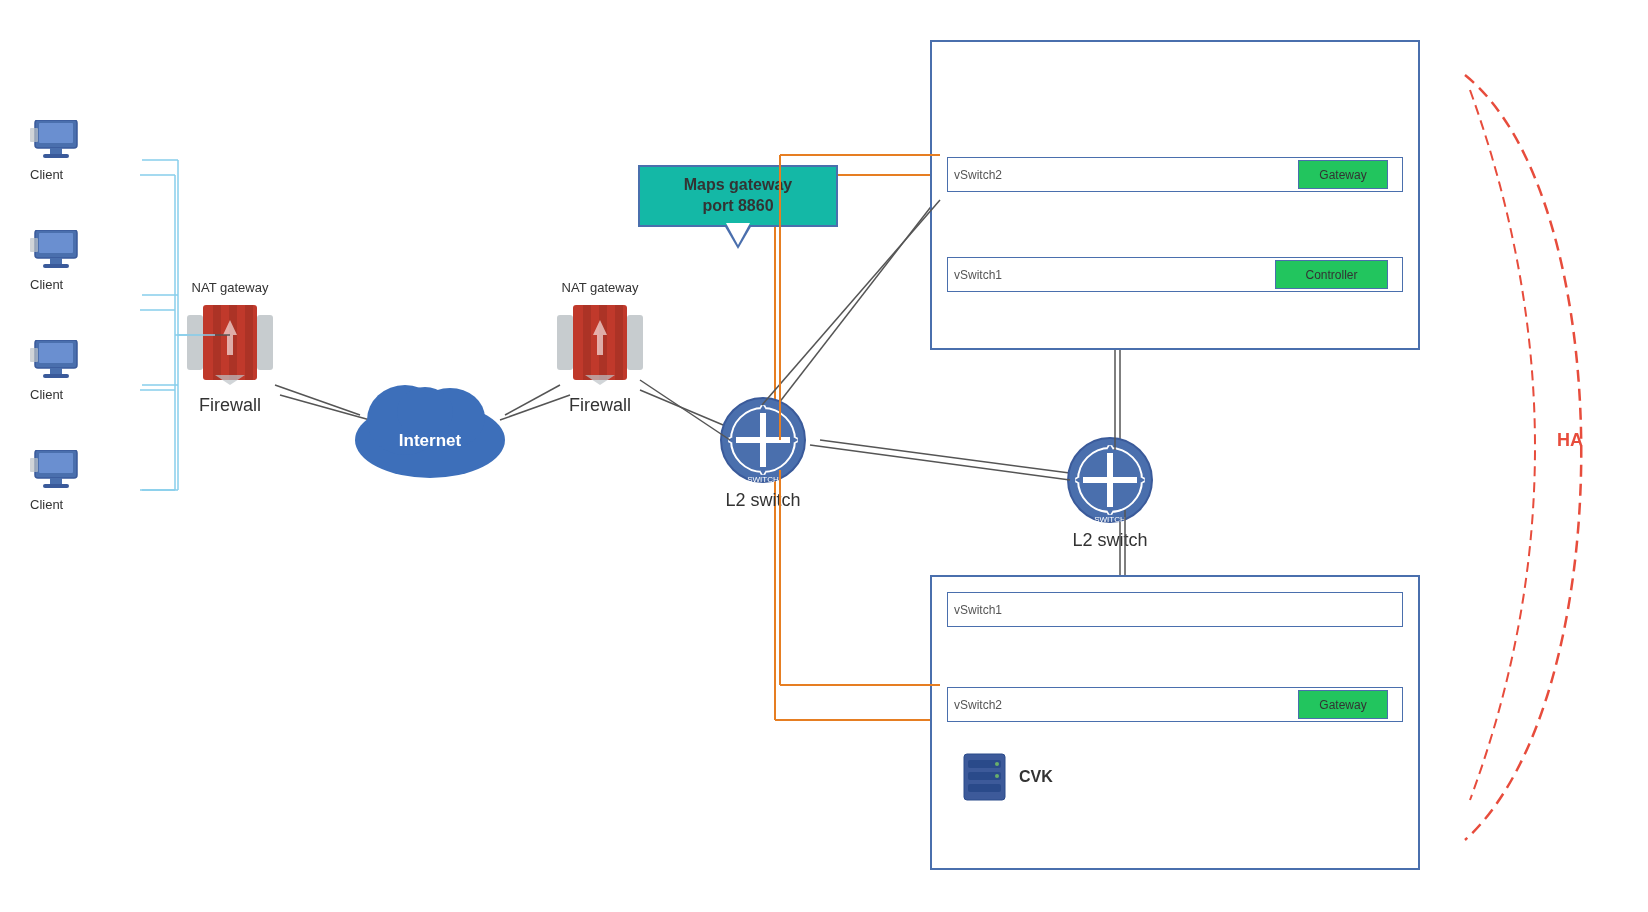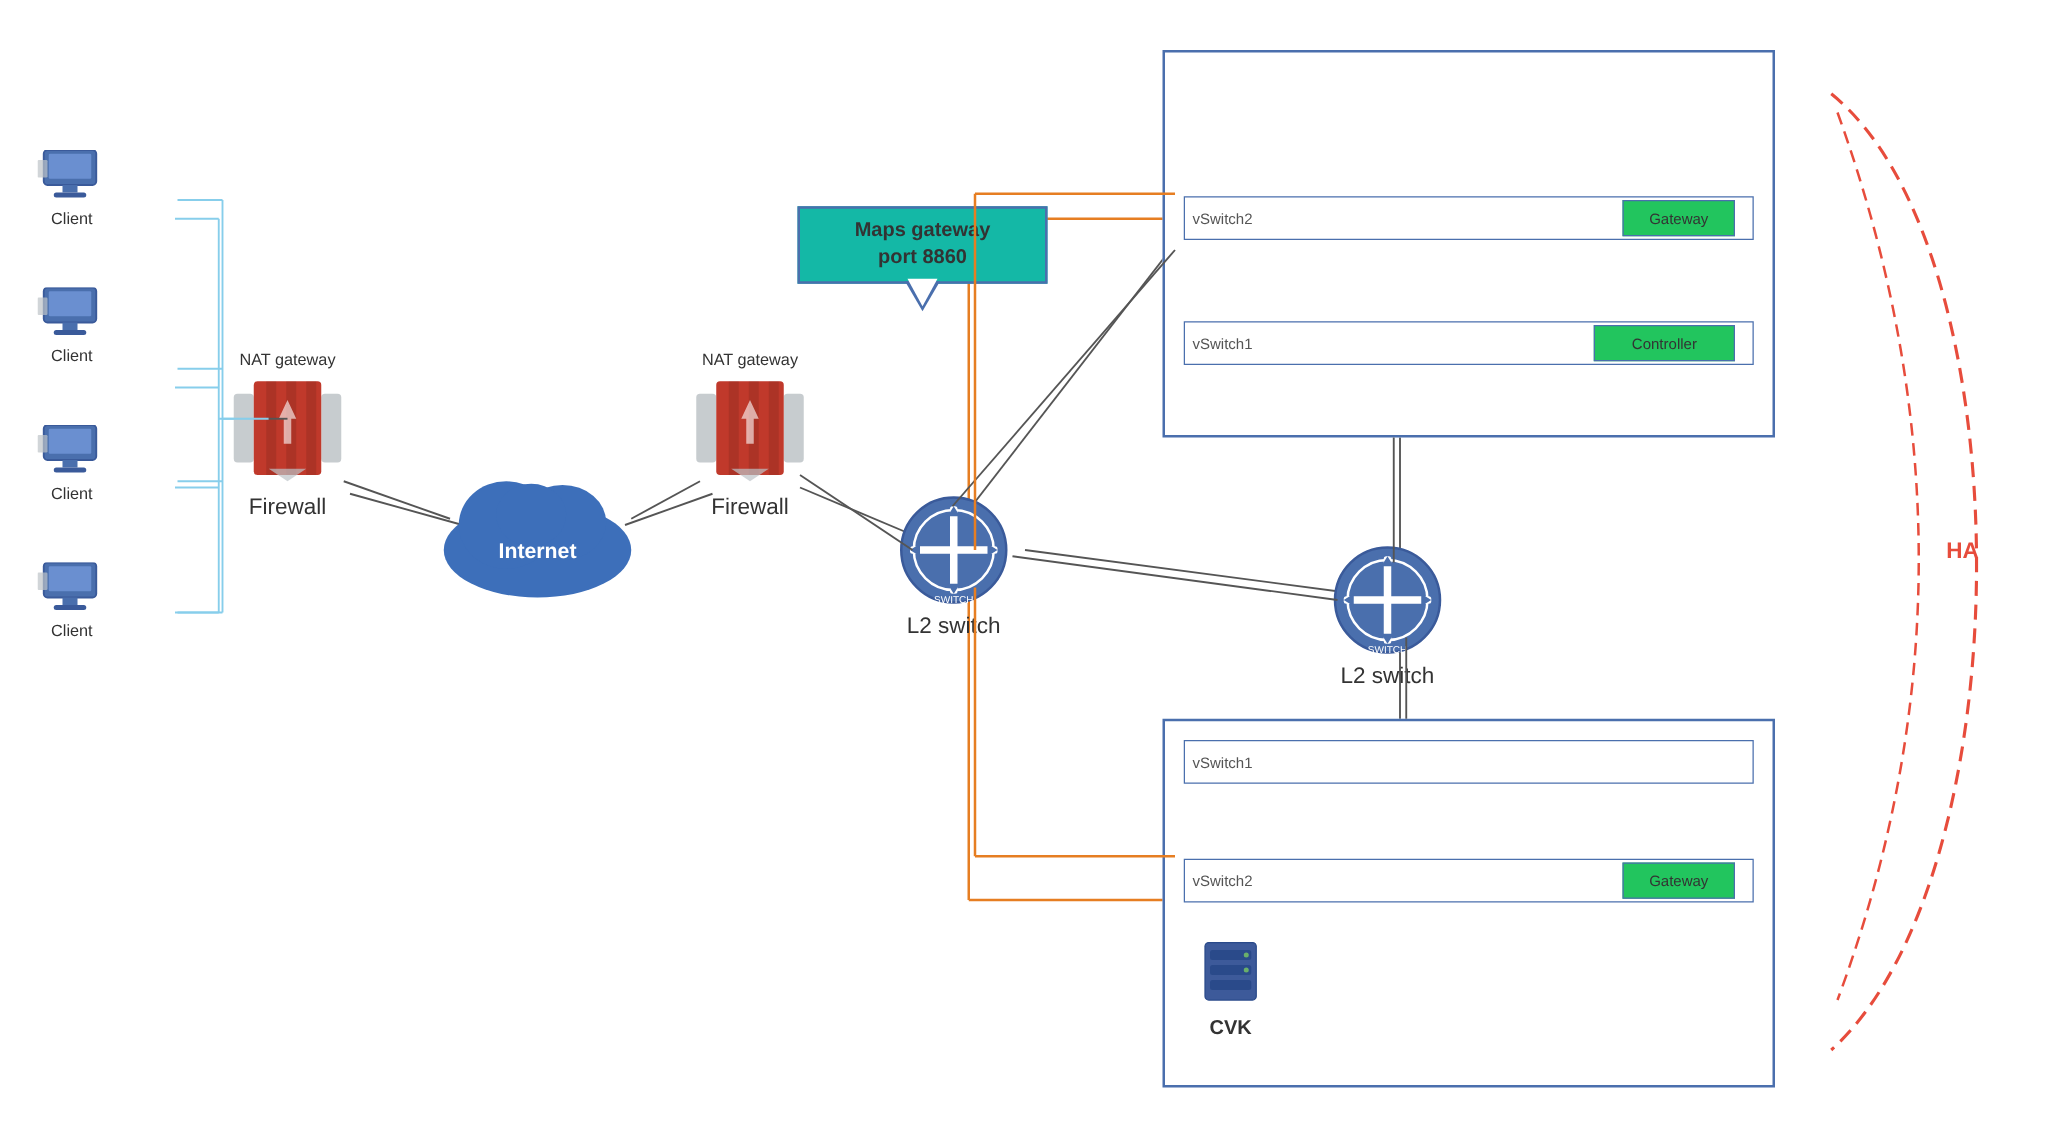--- a/index.html
+++ b/index.html
@@ -21,21 +21,21 @@
       position: absolute;
       left: 30px;
       top: 120px;
       display: flex;
       flex-direction: column;
       gap: 10px;
     }
     .client-item {
       display: flex;
       flex-direction: column;
-      align-items: center;
+      align-items: flex-start;
     }
     .client-label {
       font-size: 13px;
       color: #333;
       margin-top: 2px;
     }
 
     
     .server-box {
       border: 2px solid #4a6fad;
@@ -300,21 +300,21 @@
     </div>
 
     <div class="pos" style="left:15px; top:110px; right:15px; height:35px; border:1.5px solid #4a6fad; display:flex; align-items:center;">
       <span style="font-size:12px; color:#555; padding-left:6px;">vSwitch2</span>
     </div>
 
     <div class="pos inner-box" style="right:30px; top:113px; width:90px; height:29px;">
       <span>Gateway</span>
     </div>
 
-    <div class="pos" style="left:30px; top:175px; display:flex; align-items:center; gap:12px;flex-direction:column;">
+    <div class="pos" style="left:30px; top:175px; display:flex; align-items:center; gap:12px;">
       <svg width="45" height="50" viewBox="0 0 45 50">
         <rect x="2" y="2" width="41" height="46" rx="3" fill="#3d5a9a" stroke="#2a4a8a" stroke-width="1"></rect>
         <rect x="6" y="8" width="33" height="8" rx="2" fill="#2a4a8a"></rect>
         <rect x="6" y="20" width="33" height="8" rx="2" fill="#2a4a8a"></rect>
         <rect x="6" y="32" width="33" height="8" rx="2" fill="#2a4a8a"></rect>
         <circle cx="35" cy="12" r="2" fill="#6aaf6a"></circle>
         <circle cx="35" cy="24" r="2" fill="#6aaf6a"></circle>
       </svg>
       <span style="font-size:16px; font-weight:bold; color:#333;">CVK</span>
     </div>

